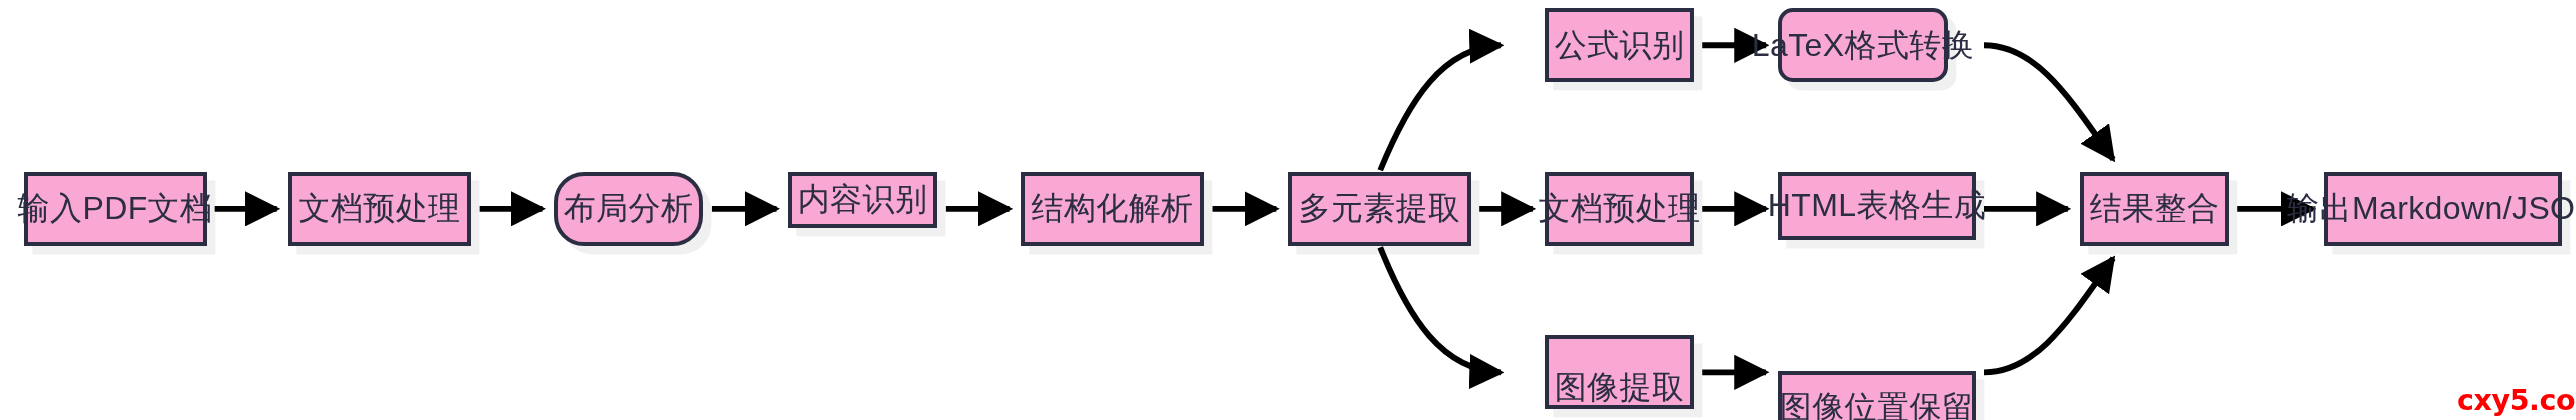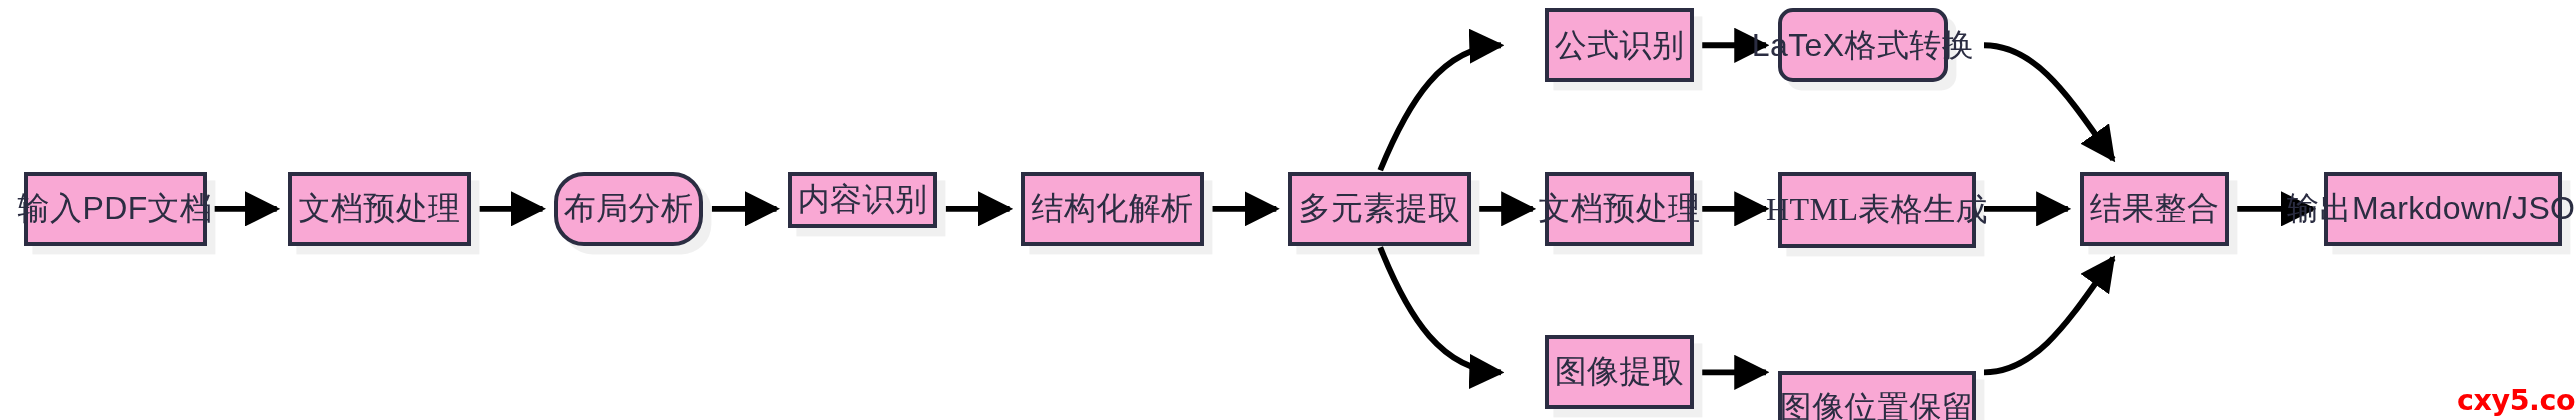--- a/index.html
+++ b/index.html
@@ -88,25 +88,25 @@
   </div>
 
   <div class="node" style="left:1778px;top:8.4px;width:170px;height:74px;border-radius:15px;">
     <span>LaTeX格式转换</span>
   </div>
 
   <div class="node" style="left:1545px;top:172px;width:149px;height:74px;">
     <span>文档预处理</span>
   </div>
 
-  <div class="node" style="left:1778px;top:172px;width:198px;height:76px;font-family:Liberation Serif, serif;">
+  <div class="node" style="left:1778px;top:172px;width:198px;height:68px;">
     <span>HTML表格生成</span>
   </div>
 
-  <div class="node" style="left:1545px;top:335px;width:149px;height:74px;">
+  <div class="node" style="left:1545px;top:335px;width:149px;height:74px;align-items:flex-end;">
     <span>图像提取</span>
   </div>
 
   <div class="node" style="left:1778px;top:335px;width:198px;height:74px;margin-top:36px;">
     <span>图像位置保留</span>
   </div>
 
   <div class="node" style="left:2080px;top:172px;width:149px;height:74px;justify-content:center;">
     <span>结果整合</span>
   </div>

